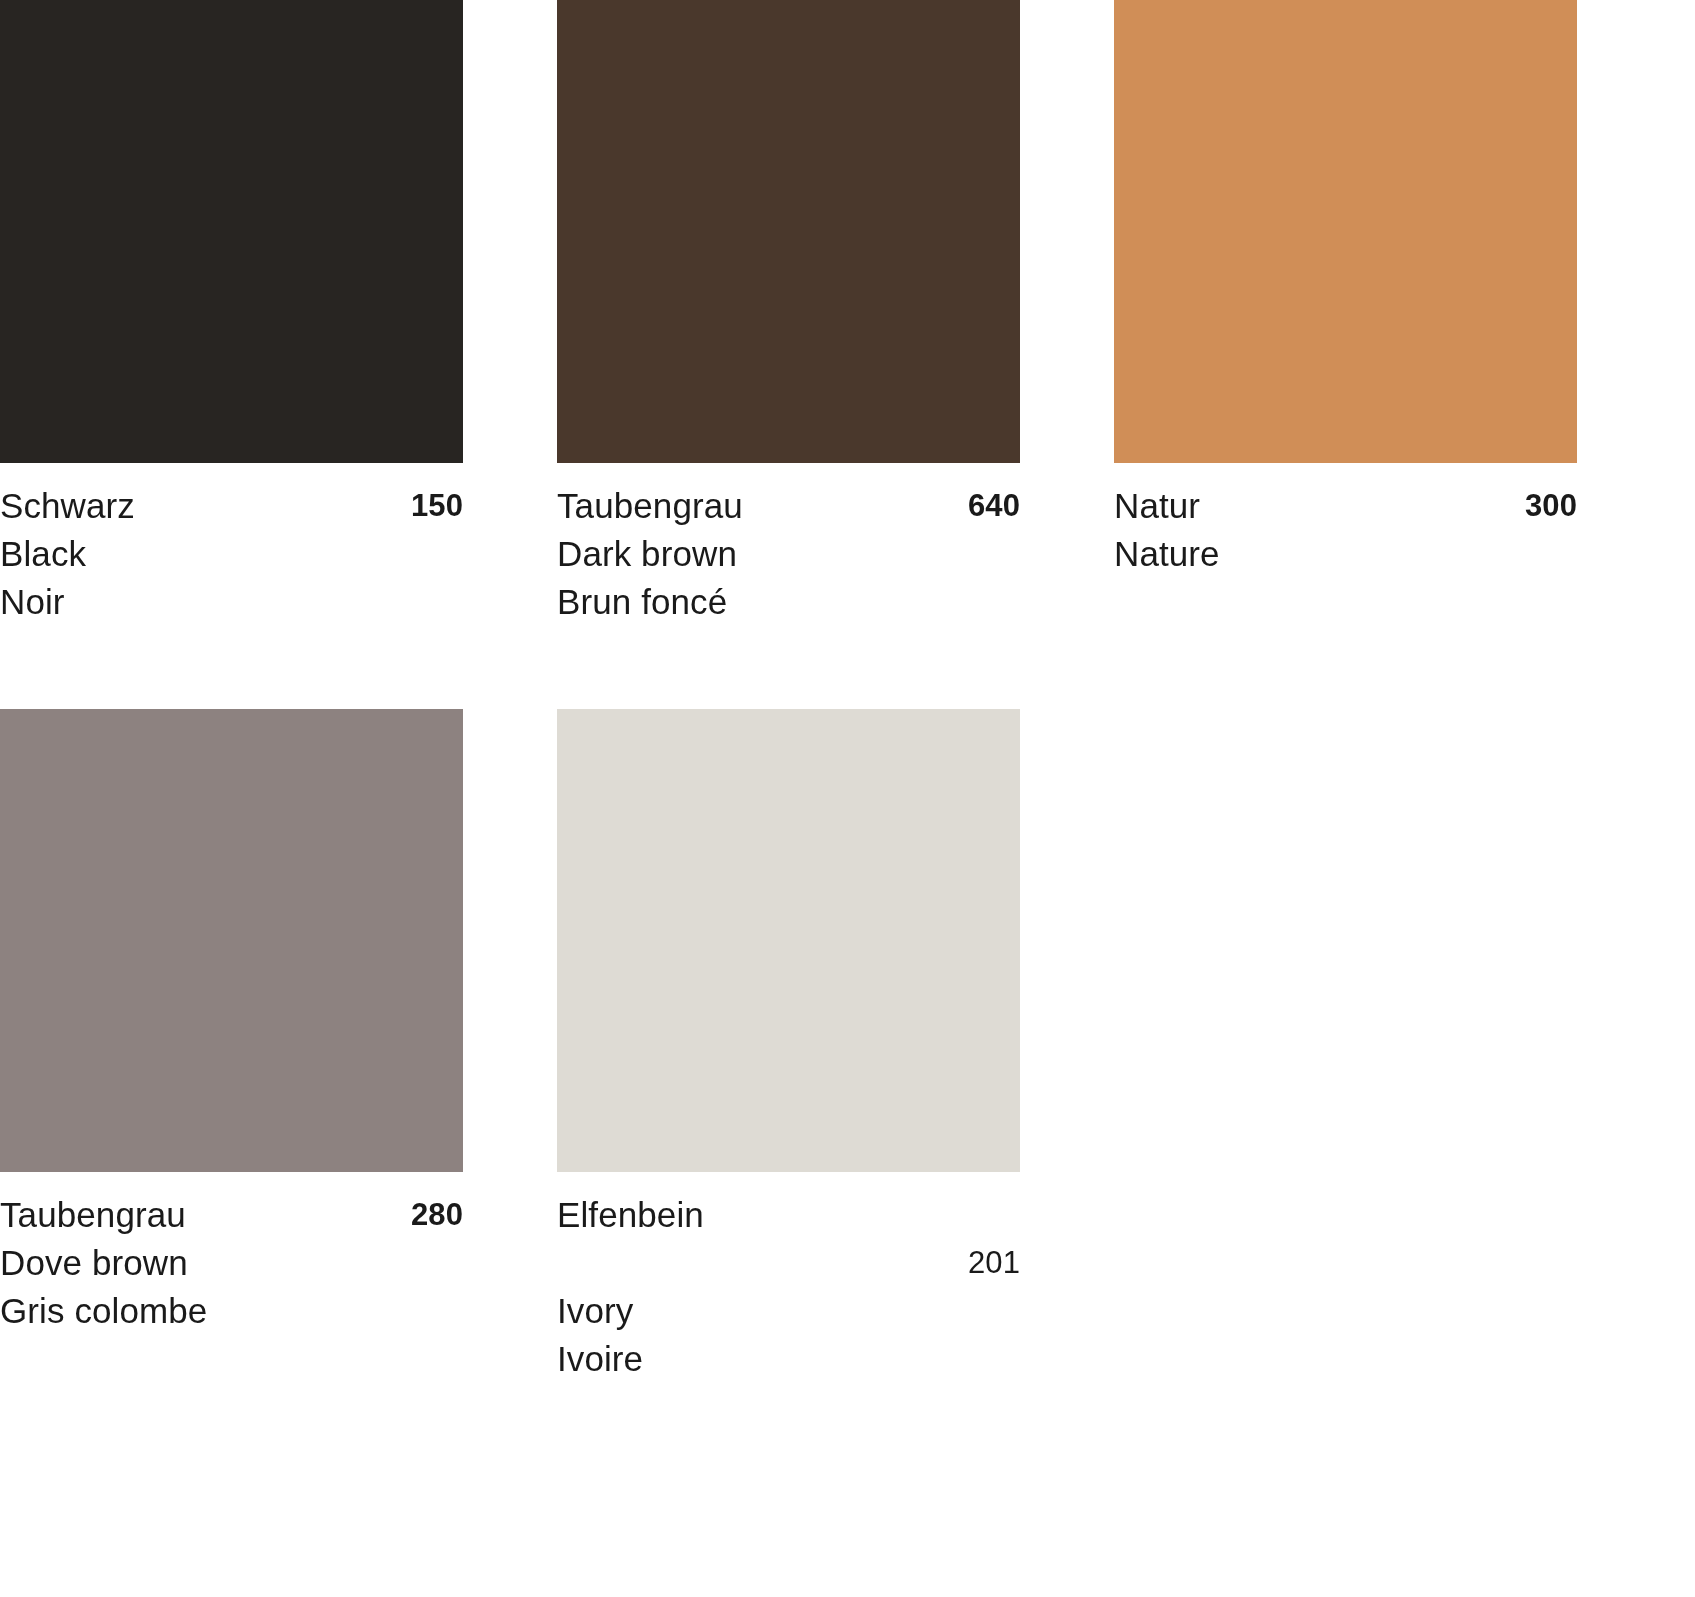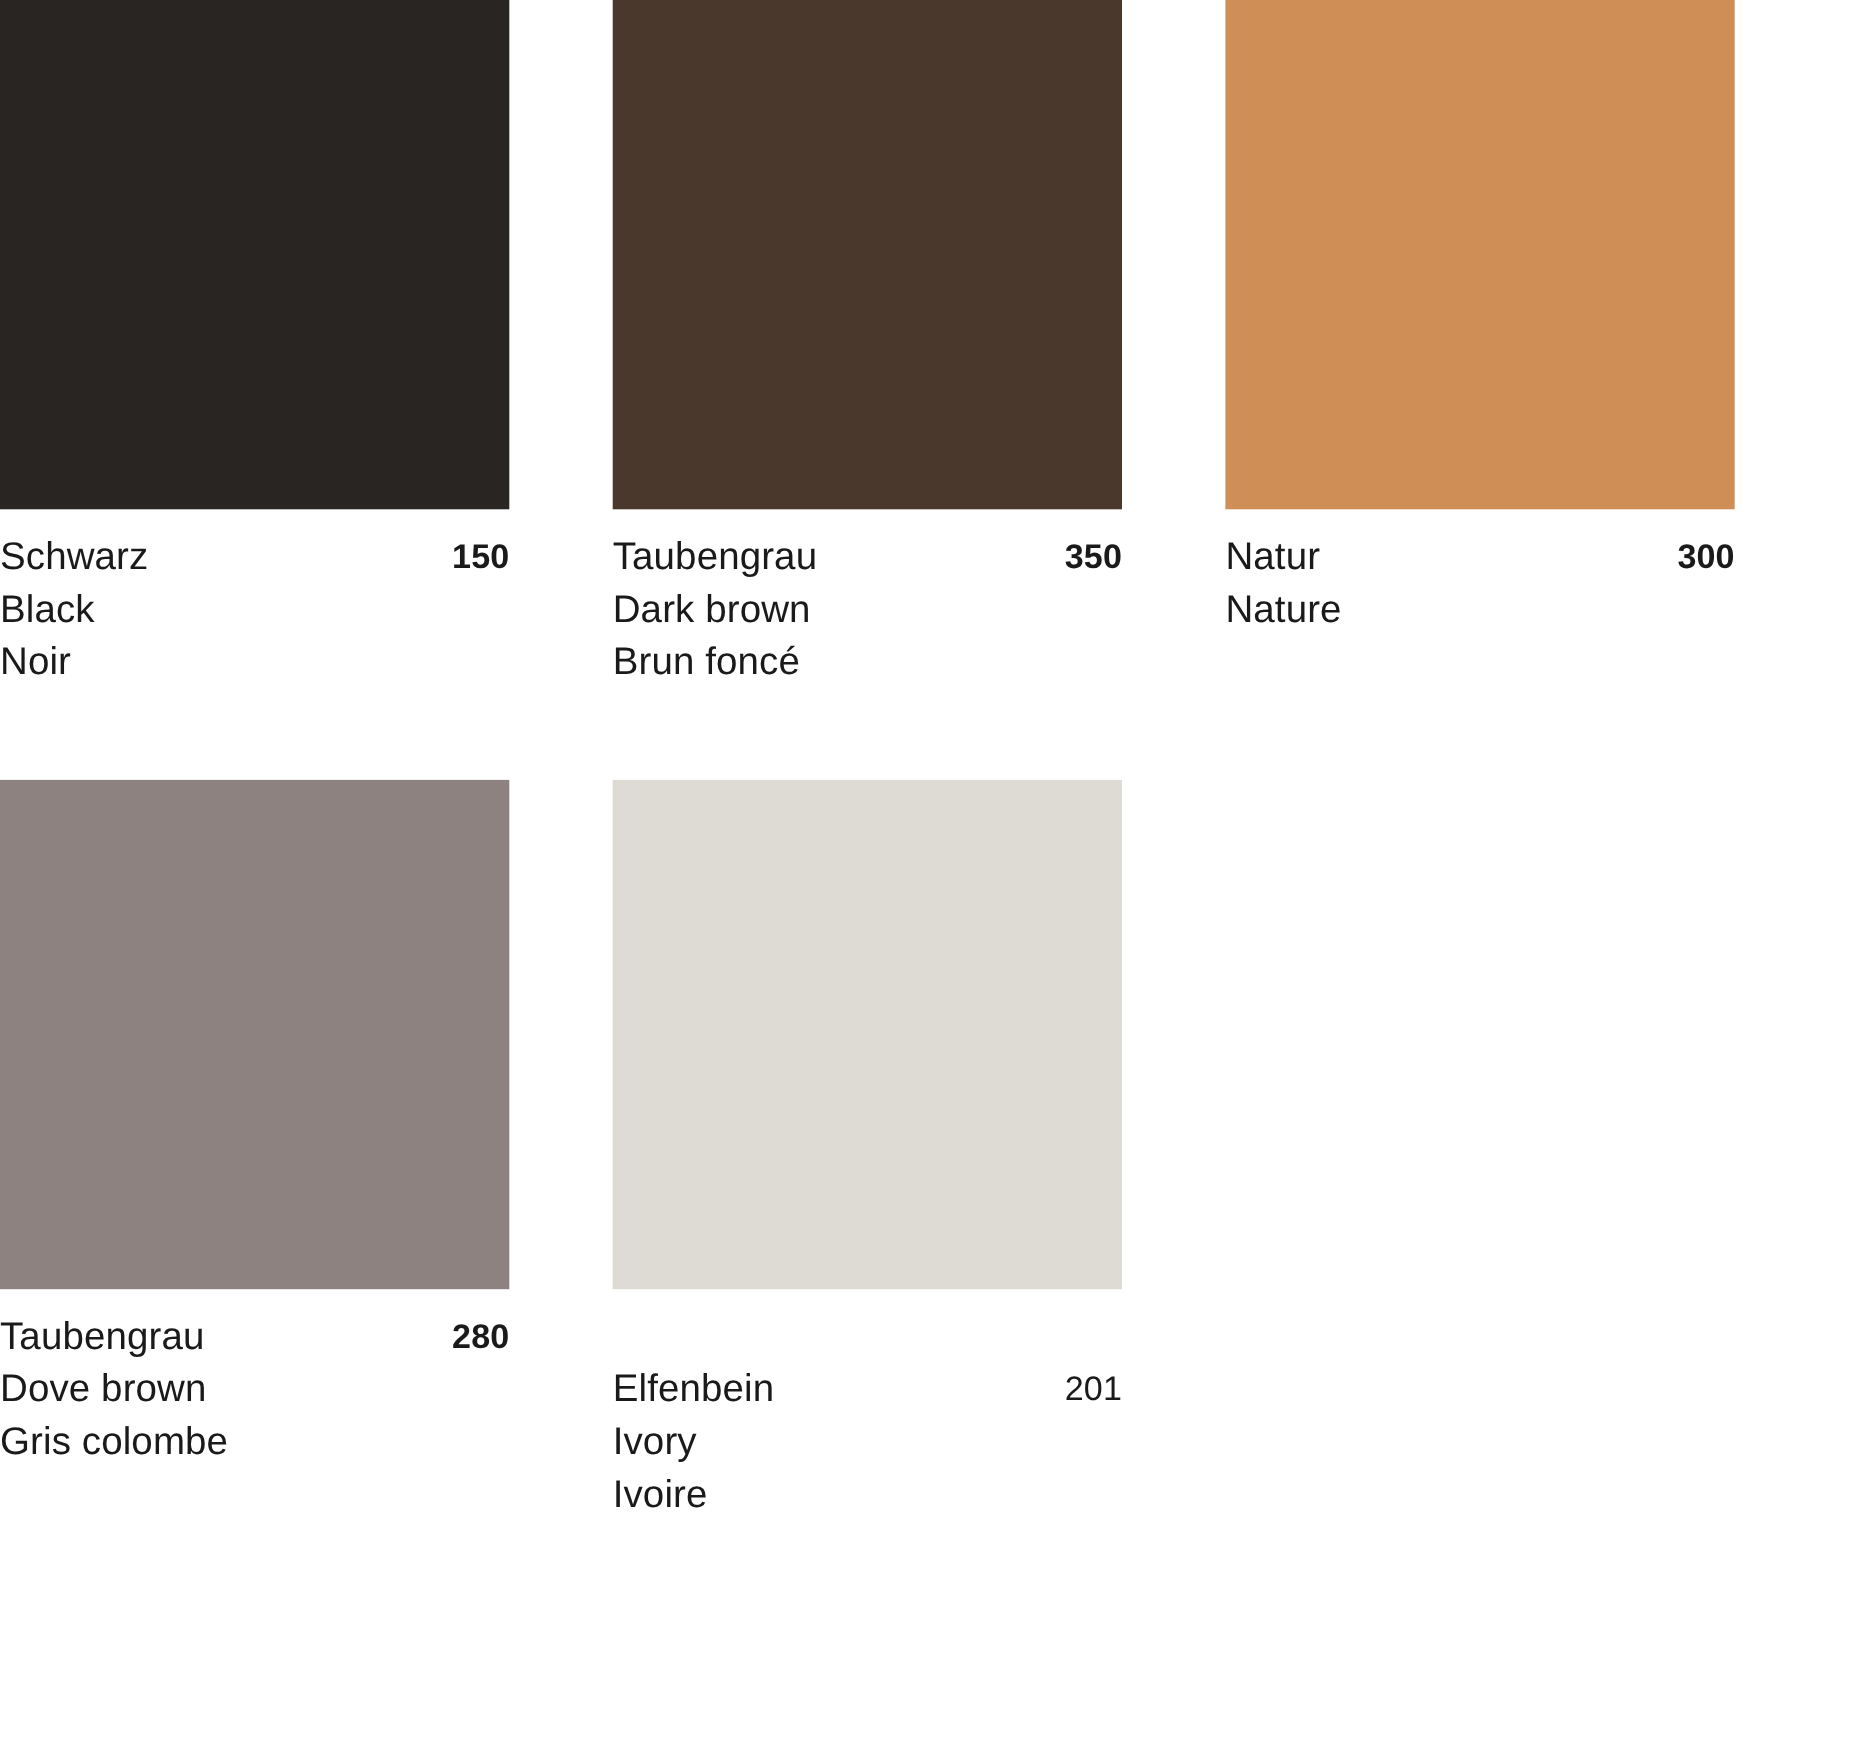--- a/index.html
+++ b/index.html
@@ -56,21 +56,21 @@
   }
 
   .swatch-caption {
     padding-top: 19px;
     width: 463px;
   }
 
   .caption-line {
     display: flex;
     justify-content: space-between;
-    align-items: flex-end;
+    align-items: flex-start;
     font-size: 35px;
     line-height: 48px;
     letter-spacing: 0.1px;
     white-space: nowrap;
     gap: 38px;
   }
 
   .caption-line .name-de {
     font-weight: 400;
   }
@@ -108,21 +108,21 @@
         <div class="caption-sub">Black</div>
         <div class="caption-sub">Noir</div>
       </div>
     </div>
 
     <div class="swatch-card">
       <div class="swatch-chip" style="background-color: rgb(74, 56, 44);"></div>
       <div class="swatch-caption">
         <div class="caption-line">
           <span class="name-de">Taubengrau</span>
-          <span class="code">350</span>
+          <span class="code">640</span>
         </div>
         <div class="caption-sub">Dark brown</div>
         <div class="caption-sub">Brun foncé</div>
       </div>
     </div>
 
     <div class="swatch-card">
       <div class="swatch-chip" style="background-color: rgb(208, 142, 87);"></div>
       <div class="swatch-caption">
         <div class="caption-line">

